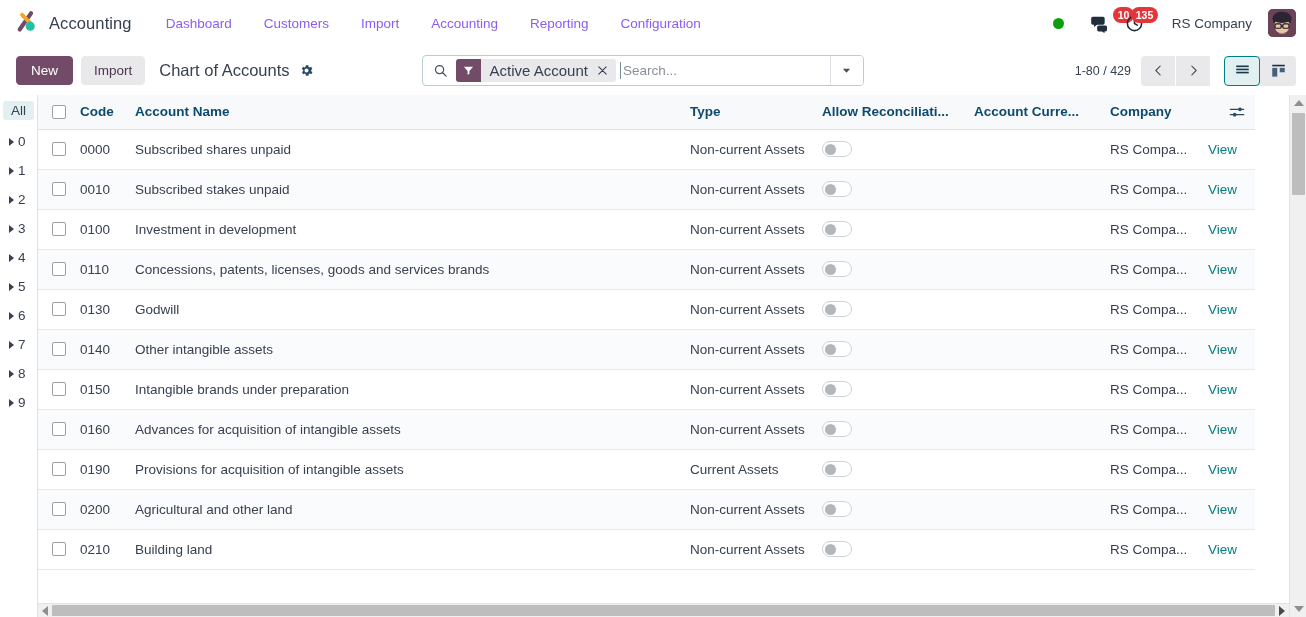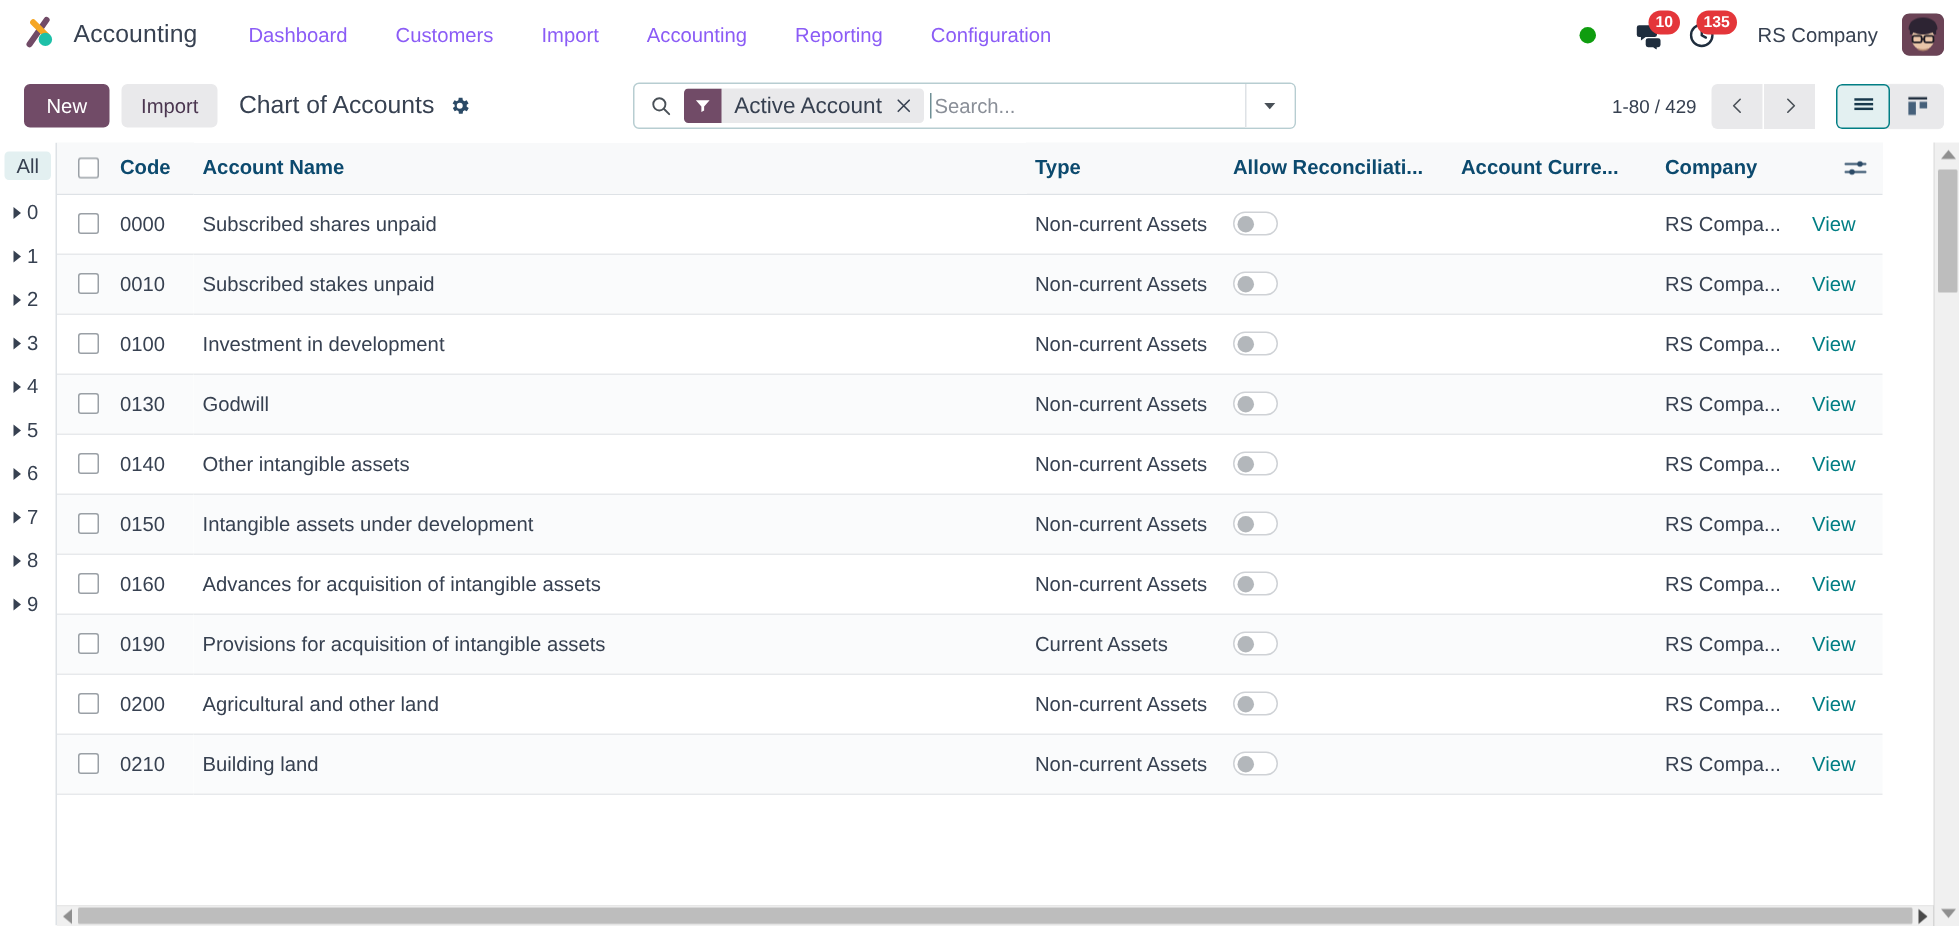--- a/index.html
+++ b/index.html
@@ -59,21 +59,21 @@
   .icon-badge {
     position: relative;
     display: flex;
     align-items: center;
     padding: 4px 8px;
     cursor: pointer;
   }
   .icon-badge .badge {
     position: absolute;
     top: -3px;
-    left: 17px;
+    left: 31px;
     background: #e4363a;
     color: #fff;
     font-size: 10.5px;
     line-height: 1;
     padding: 3px 5px 3px 5px;
     border-radius: 9px;
     font-weight: 600;
     min-width: 17px;
     text-align: center;
   }
@@ -702,20 +702,34 @@
               <span class="toggle"></span>
             </td>
             <td class="col-cur"></td>
             <td class="col-comp">RS Compa...</td>
             <td class="col-view"><span class="view-link">View</span></td>
           </tr>
           <tr>
             <td class="col-check">
               <span class="cbox"></span>
             </td>
+            <td class="col-code">0110</td>
+            <td class="col-name">Concessions, patents, licenses, goods and services brands</td>
+            <td class="col-type">Non-current Assets</td>
+            <td class="col-rec">
+              <span class="toggle"></span>
+            </td>
+            <td class="col-cur"></td>
+            <td class="col-comp">RS Compa...</td>
+            <td class="col-view"><span class="view-link">View</span></td>
+          </tr>
+          <tr>
+            <td class="col-check">
+              <span class="cbox"></span>
+            </td>
             <td class="col-code">0130</td>
             <td class="col-name">Godwill</td>
             <td class="col-type">Non-current Assets</td>
             <td class="col-rec">
               <span class="toggle"></span>
             </td>
             <td class="col-cur"></td>
             <td class="col-comp">RS Compa...</td>
             <td class="col-view"><span class="view-link">View</span></td>
           </tr>
@@ -731,21 +745,21 @@
             </td>
             <td class="col-cur"></td>
             <td class="col-comp">RS Compa...</td>
             <td class="col-view"><span class="view-link">View</span></td>
           </tr>
           <tr>
             <td class="col-check">
               <span class="cbox"></span>
             </td>
             <td class="col-code">0150</td>
-            <td class="col-name">Intangible assets under development</td>
+            <td class="col-name">Intangible brands under preparation</td>
             <td class="col-type">Non-current Assets</td>
             <td class="col-rec">
               <span class="toggle"></span>
             </td>
             <td class="col-cur"></td>
             <td class="col-comp">RS Compa...</td>
             <td class="col-view"><span class="view-link">View</span></td>
           </tr>
           <tr>
             <td class="col-check">

